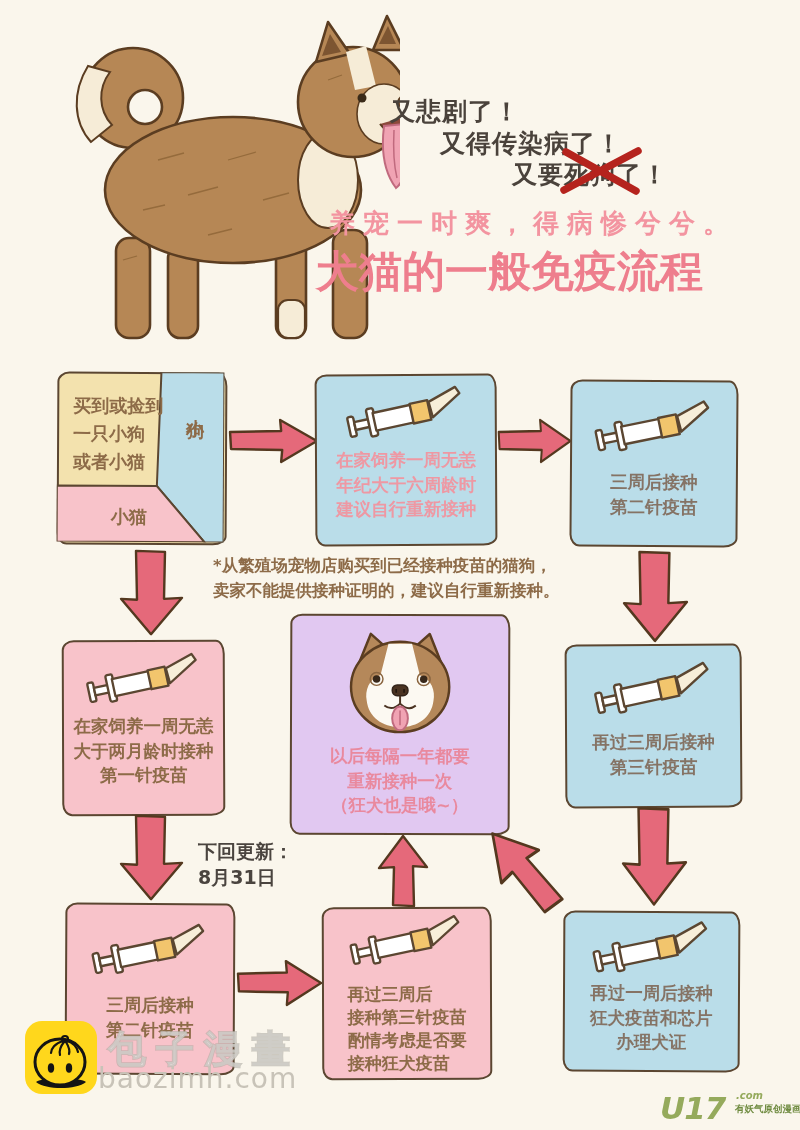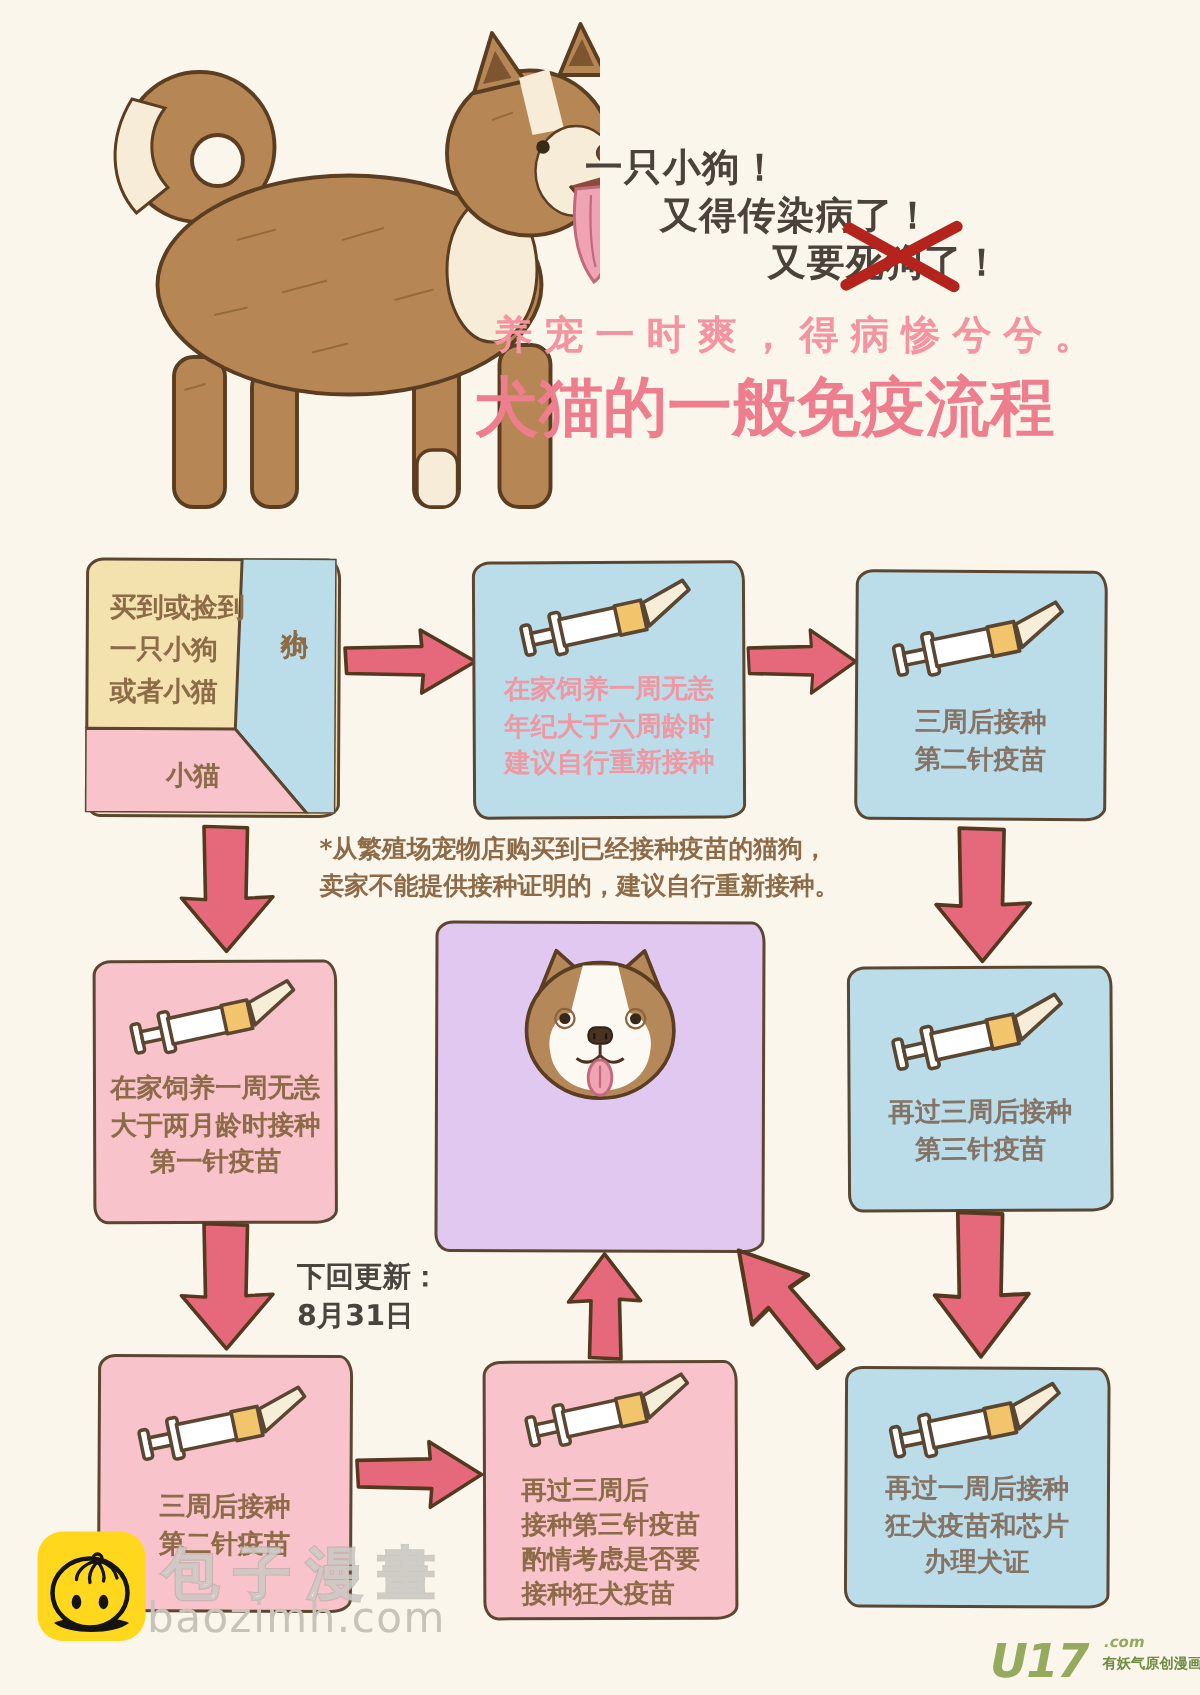--- a/index.html
+++ b/index.html
@@ -105,21 +105,21 @@
         <path d="M160,185 l30,-8"></path>
       <path d="M115,200 l22,-5"></path>
         <path d="M200,150 l28,-8"></path>
       <path d="M235,190 l26,-7"></path>
         <path d="M180,225 l24,-6"></path>
       <path d="M300,70 l14,-5"></path>
         <path d="M95,250 l14,-4"></path>
     </g>
   </svg>
 
-  <div class="complaint" style="left:390px;top:95px">一只小狗！</div>
+  <div class="complaint" style="left:390px;top:95px">又悲剧了！</div>
   <div class="complaint" style="left:440px;top:127px">又得传染病了！</div>
   <div class="complaint" style="left:512px;top:158px"><span>又要</span><span class="crossed-wrap"><span>死狗</span></span><span>了！</span></div>
   <svg class="abs" style="left:560px;top:146px" width="82" height="50" viewBox="0 0 82 50">
     <path d="M4,44 L78,5" stroke="#b5231d" stroke-width="7.5" stroke-linecap="round"></path>
     <path d="M6,6 L76,45" stroke="#b5231d" stroke-width="7.5" stroke-linecap="round"></path>
   </svg>
   <div class="subtitle">养宠一时爽，得病惨兮兮。</div>
   <div class="big-title">犬猫的一般免疫流程</div>
 
   <div class="box yellow" style="left:57px;top:372px;width:170px;height:173px;transform:rotate(.3deg)">
@@ -197,20 +197,25 @@
       <circle cx="36" cy="52" r="6.5" fill="none" stroke="#8a6540" stroke-width="1.5"></circle>
       <circle cx="36" cy="52" r="3.8" fill="#38281a"></circle>
       <circle cx="84" cy="52" r="6.5" fill="none" stroke="#8a6540" stroke-width="1.5"></circle>
       <circle cx="84" cy="52" r="3.8" fill="#38281a"></circle>
       <rect x="52" y="58" width="16" height="11" rx="5" fill="#4a3322" stroke="#33241a" stroke-width="1.5"></rect>
       <path d="M56,62 l0,4 M64,62 l0,4" stroke="#1e140c" stroke-width="1.5"></path>
       <path d="M60,69 L60,77 M60,77 Q52,85 44,79 M60,77 Q68,85 76,79" fill="none" stroke="#4a3322" stroke-width="2"></path>
       <ellipse cx="60" cy="92" rx="8" ry="12" fill="#f0a3b3" stroke="#c06a7e" stroke-width="2"></ellipse>
       <path d="M60,84 L60,99" stroke="#c06a7e" stroke-width="1.5"></path>
     </svg>
+    <div class="box-lines t-pinktxt" style="margin-top:6px">
+      <div>以后每隔一年都要</div>
+      <div>重新接种一次</div>
+      <div>（狂犬也是哦~）</div>
+    </div>
   </div>
 
   <div class="box blue" style="left:565px;top:644px;width:177px;height:164px;transform:rotate(-.3deg)">
     <svg class="syringe" style="margin-top:20px" width="120" height="50" viewBox="-2 -6 120 50">
         <use href="#syr-g" transform="rotate(-12 58 19)"></use>
       </svg>
     <div class="box-lines t-taupe" style="margin-top:14px">
       <div>再过三周后接种</div>
       <div>第三针疫苗</div>
     </div>

